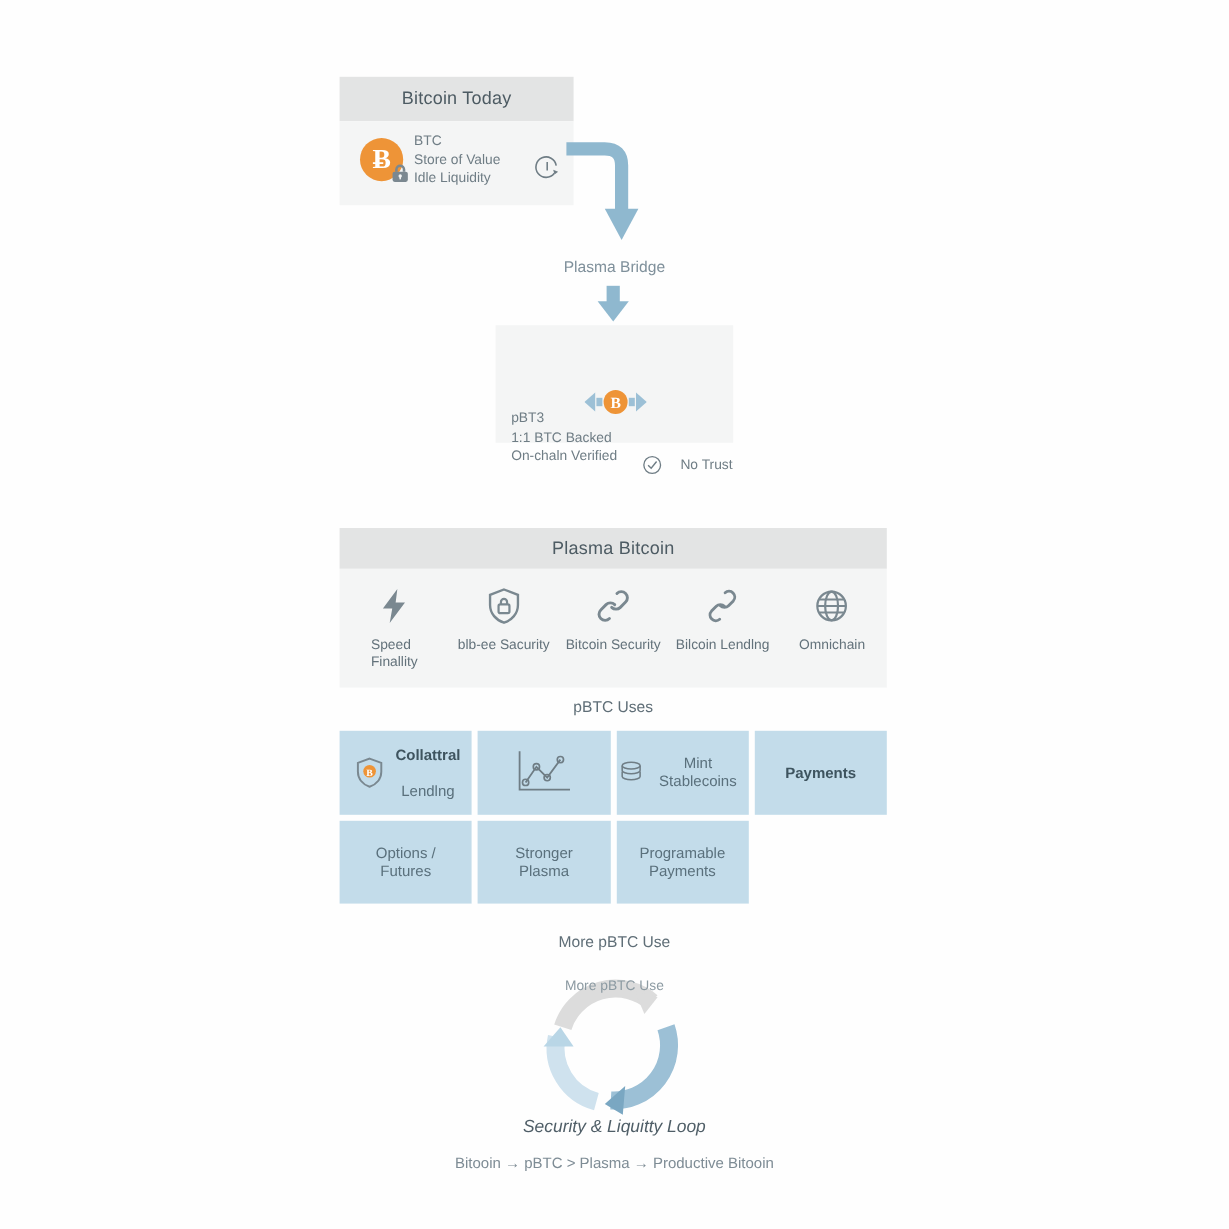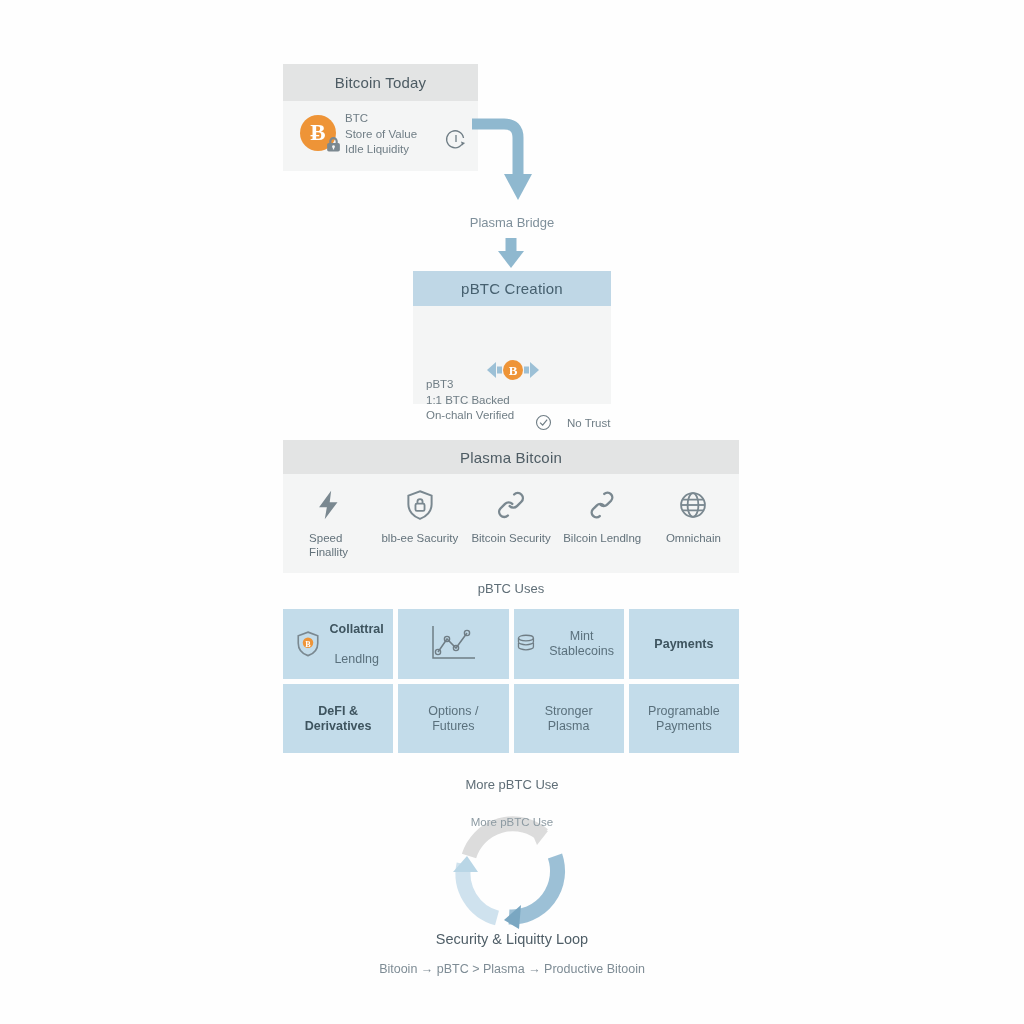--- a/index.html
+++ b/index.html
@@ -81,21 +81,21 @@
   }
   .tile.bold{font-weight:bold;color:#3e545f;}
   .tile .ttxt{display:block;}
   .tile .t1{font-weight:bold;color:#3e545f;}
   .tile .t2{color:#5a707c;}
 
   
   #loop-top{left:0;top:777px;width:1024px;text-align:center;font-size:13px;color:#5f6e77;}
   #loop-inner{left:0;top:816px;width:1024px;text-align:center;font-size:11.5px;color:#8c9aa2;}
   #loop-ring{left:447px;top:812px;}
-  #loop-title{left:0;top:931px;width:1024px;text-align:center;font-size:14.5px;color:#4f5e67;}
+  #loop-title{left:0;top:931px;width:1024px;text-align:center;font-size:14.5px;color:#4f5e67;font-style:italic;}
   #loop-caption{left:0;top:962px;width:1024px;text-align:center;font-size:12.5px;color:#7e8c95;}
 </style>
 </head>
 <body>
 
 <div id="stage">
 
   <div class="abs" id="btc-today">
     <div class="panel-head">Bitcoin Today</div>
     <div class="panel-body">
@@ -131,21 +131,20 @@
   </svg>
 
   <div class="abs" id="bridge-label">Plasma Bridge</div>
 
   <svg class="abs" id="arrow-down-2" width="32" height="32" viewBox="0 0 32 32">
     <rect x="10.5" y="0" width="11" height="16" fill="#8fb8cf"></rect>
     <path d="M3 13 L16 30 L29 13 Z" fill="#8fb8cf"></path>
   </svg>
 
   <div class="abs" id="pbtc-create">
-    <div class="panel-head blue">pBTC Creation</div>
     <div class="panel-body">
 
       <svg class="bridge-ico" width="52" height="28" viewBox="0 0 52 28">
         <path d="M0 14 L9 6 L9 22 Z" fill="#9cc0d6"></path>
         <rect x="10" y="10.5" width="5" height="7" fill="#9cc0d6"></rect>
         <path d="M52 14 L43 6 L43 22 Z" fill="#9cc0d6"></path>
         <rect x="37" y="10.5" width="5" height="7" fill="#9cc0d6"></rect>
         <circle cx="26" cy="14" r="10" fill="#ee9437"></circle>
         <text x="26" y="19" text-anchor="middle" font-size="13" font-family="Liberation Serif, serif" fill="#fff" font-weight="bold">B</text>
       </svg>
@@ -248,24 +247,20 @@
         <path d="M4.5 6v4c0 1.5 3.4 2.8 7.5 2.8s7.5-1.3 7.5-2.8V6" fill="none" stroke="#6f7d85" stroke-width="1.3"></path>
         <path d="M4.5 11v4c0 1.5 3.4 2.8 7.5 2.8s7.5-1.3 7.5-2.8v-4" fill="none" stroke="#6f7d85" stroke-width="1.3"></path>
       </svg>
       <span class="t2 ttxt">Mint Stablecoins</span>
     </div>
 
     <div class="tile bold">
       <span>Payments</span>
     </div>
 
-    <div class="tile" style="flex-direction:column;gap:0;">
-      <span class="t1 ttxt">DeFI &amp;</span>
-      <span class="t1 ttxt">Derivatives</span>
-    </div>
 
     <div class="tile">
       <span class="t2" style="white-space:pre-line">Options /
 Futures</span>
     </div>
 
     <div class="tile">
       <span class="t2" style="white-space:pre-line">Stronger
 Plasma</span>
     </div>

